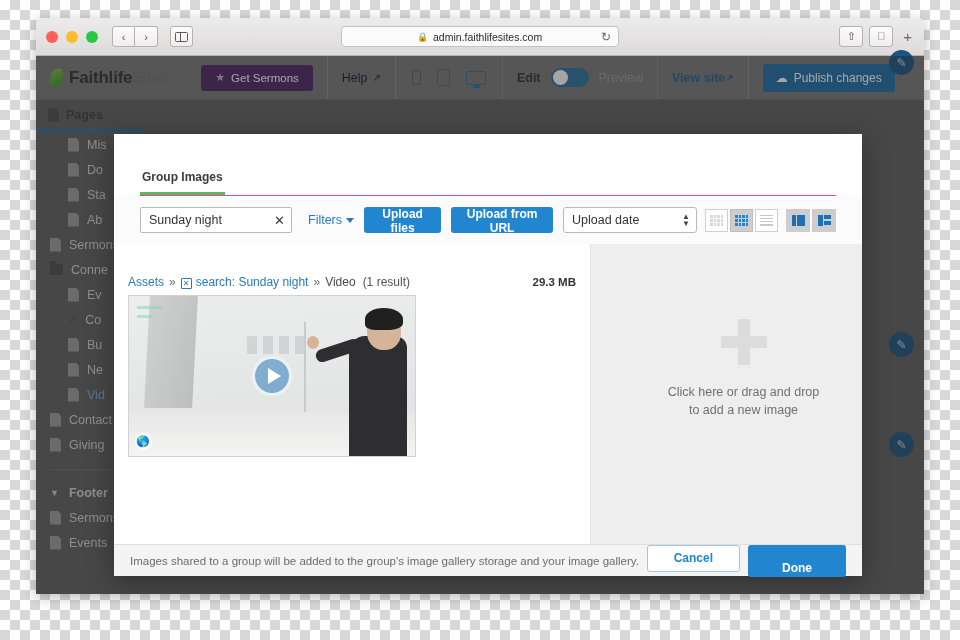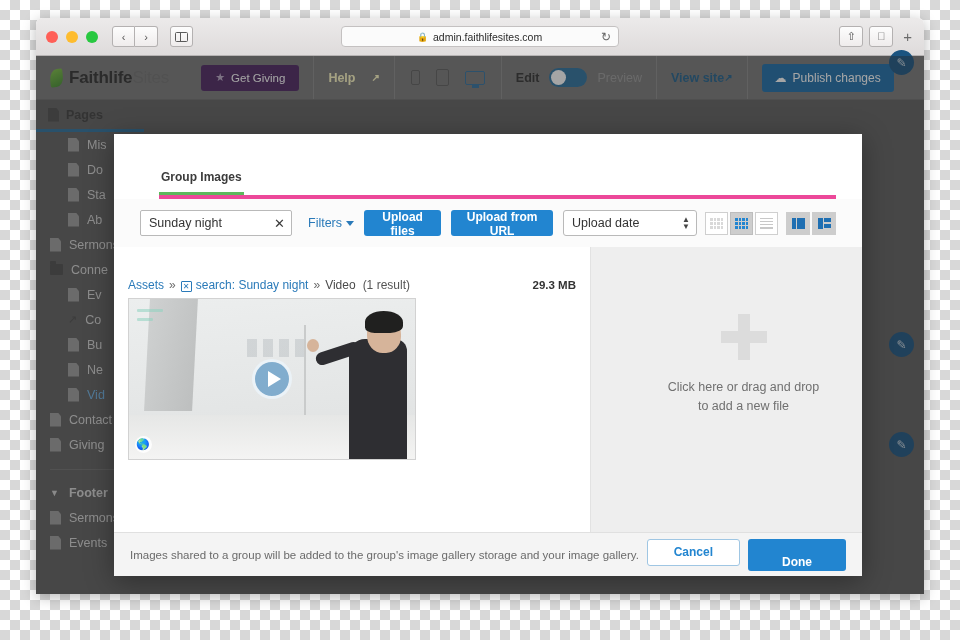--- a/index.html
+++ b/index.html
@@ -111,21 +111,21 @@
     background: #4b2460; color: #fff;
     border: none; border-radius: 3px;
     height: 26px; padding: 0 14px;
     font-size: 11.5px; font-family: inherit;
     display: flex; align-items: center; gap: 6px;
     cursor: pointer;
   }
   .star { color: #b9a7c5; font-size: 11px; }
 
   #help-cell { color: #1f5f8b; }
-  #help-link { color: #fef9c3; font-size: 12.5px; font-weight: bold; text-decoration: none; display:flex; align-items:center; gap:16px; }
+  #help-link { color: #0f172a; font-size: 12.5px; font-weight: normal; text-decoration: none; display:flex; align-items:center; gap:5px; }
   .ext-icon { font-size: 10px; }
 
   #device-cell { gap: 16px; padding: 0 16px; }
   .dev-phone { width: 9px; height: 15px; border: 1.4px solid #5c5c5c; border-radius: 2px; }
   .dev-tablet { width: 13px; height: 17px; border: 1.4px solid #5c5c5c; border-radius: 2px; }
   .dev-desktop { width: 20px; height: 14px; border: 1.8px solid #2f6f9e; border-radius: 2px; position: relative; }
   .dev-desktop::after { content:''; position:absolute; left:6px; bottom:-4px; width:7px; height:2.5px; background:#2f6f9e; }
 
   #editpreview-cell { gap: 10px; }
   .ep-label { font-size: 12.5px; color: #2f2f2f; font-weight: bold; }
@@ -198,21 +198,21 @@
   #modal {
     position: absolute;
     left: 78px; top: 78px;
     width: 748px; height: 442px;
     background: #fff;
     box-shadow: 0 5px 26px rgba(0,0,0,.35);
     display: flex; flex-direction: column;
   }
   #modal-header { padding: 20px 26px 0 26px; }
   #modal-title { font-size: 19px; color: #3b3b3b; font-weight: normal; }
-  #modal-tabs { display: flex; margin-top: 16px; border-bottom: 4px solid #ec4899; margin-left: 19px; }
+  #modal-tabs { display: flex; margin-top: 16px; border-bottom: 1px solid #ec4899; }
   .modal-tab {
     font-size: 12px; font-weight: bold; color: #3b3b3b;
     padding: 0 2px 8px 2px; margin-right: 20px;
     border-bottom: 3px solid #5cb85c; cursor: pointer;
   }
   #modal-toolbar {
     display: flex; align-items: center;
     padding: 11px 26px; gap: 10px;
     background: #fbfbfb;
   }
@@ -367,21 +367,21 @@
   }
   #plus-shape { position: relative; width: 46px; height: 46px; margin-bottom: 18px; }
   #plus-shape::before, #plus-shape::after {
     content: ''; position: absolute; background: #dcdcdc;
   }
   #plus-shape::before { left: 17px; top: 0; width: 12px; height: 46px; }
   #plus-shape::after { top: 17px; left: 0; height: 12px; width: 46px; }
   #drop-text { text-align: center; font-size: 12.5px; color: #707070; line-height: 1.45; }
 
   #modal-footer {
-    height: 44px; background: #f4f4f4;
+    height: 32px; background: #f4f4f4;
     border-top: 1px solid #e0e0e0;
     display: flex; align-items: center;
     padding: 0 16px;
   }
   #footer-note { font-size: 11.5px; color: #6b6b6b; }
   #footer-actions { margin-left: auto; display: flex; gap: 8px; }
   #cancel-btn {
     background: #fff; color: #2285d0;
     border: 1px solid #9fc6e3; border-radius: 3px;
     height: 27px; padding: 0 26px; font-size: 12px; font-weight: bold;
@@ -438,21 +438,21 @@
     <div id="app-header">
       <div class="hdr-cell" id="logo-cell">
         <span id="logo-flame"></span>
         <span id="logo-text">
           <b>Faithlife</b><span>Sites</span>
         </span>
       </div>
       <div class="hdr-cell">
         <button id="get-premium-btn">
           <span class="star">★</span>
-          <span>Get Giving</span>
+          <span>Get Sermons</span>
         </button>
       </div>
       <div class="hdr-cell" id="help-cell">
         <a id="help-link" href="#">
           <span>Help</span>
           <span class="ext-icon">↗</span>
         </a>
       </div>
       <div class="hdr-cell" id="device-cell">
         <span class="dev-phone"></span>
@@ -686,21 +686,21 @@
               <span id="play-btn"></span>
               <span id="globe-badge">🌎</span>
             </div>
           </div>
         </div>
 
         <div id="drop-pane">
           <span id="plus-shape"></span>
           <div id="drop-text">
             <span>Click here or drag and drop</span><br>
-            <span>to add a new file</span>
+            <span>to add a new image</span>
           </div>
         </div>
 
       </div>
 
       <div id="modal-footer">
         <div id="footer-note">Images shared to a group will be added to the group's image gallery storage and your image gallery.</div>
         <div id="footer-actions">
           <button id="cancel-btn">Cancel</button>
           <button id="done-btn">Done</button>

